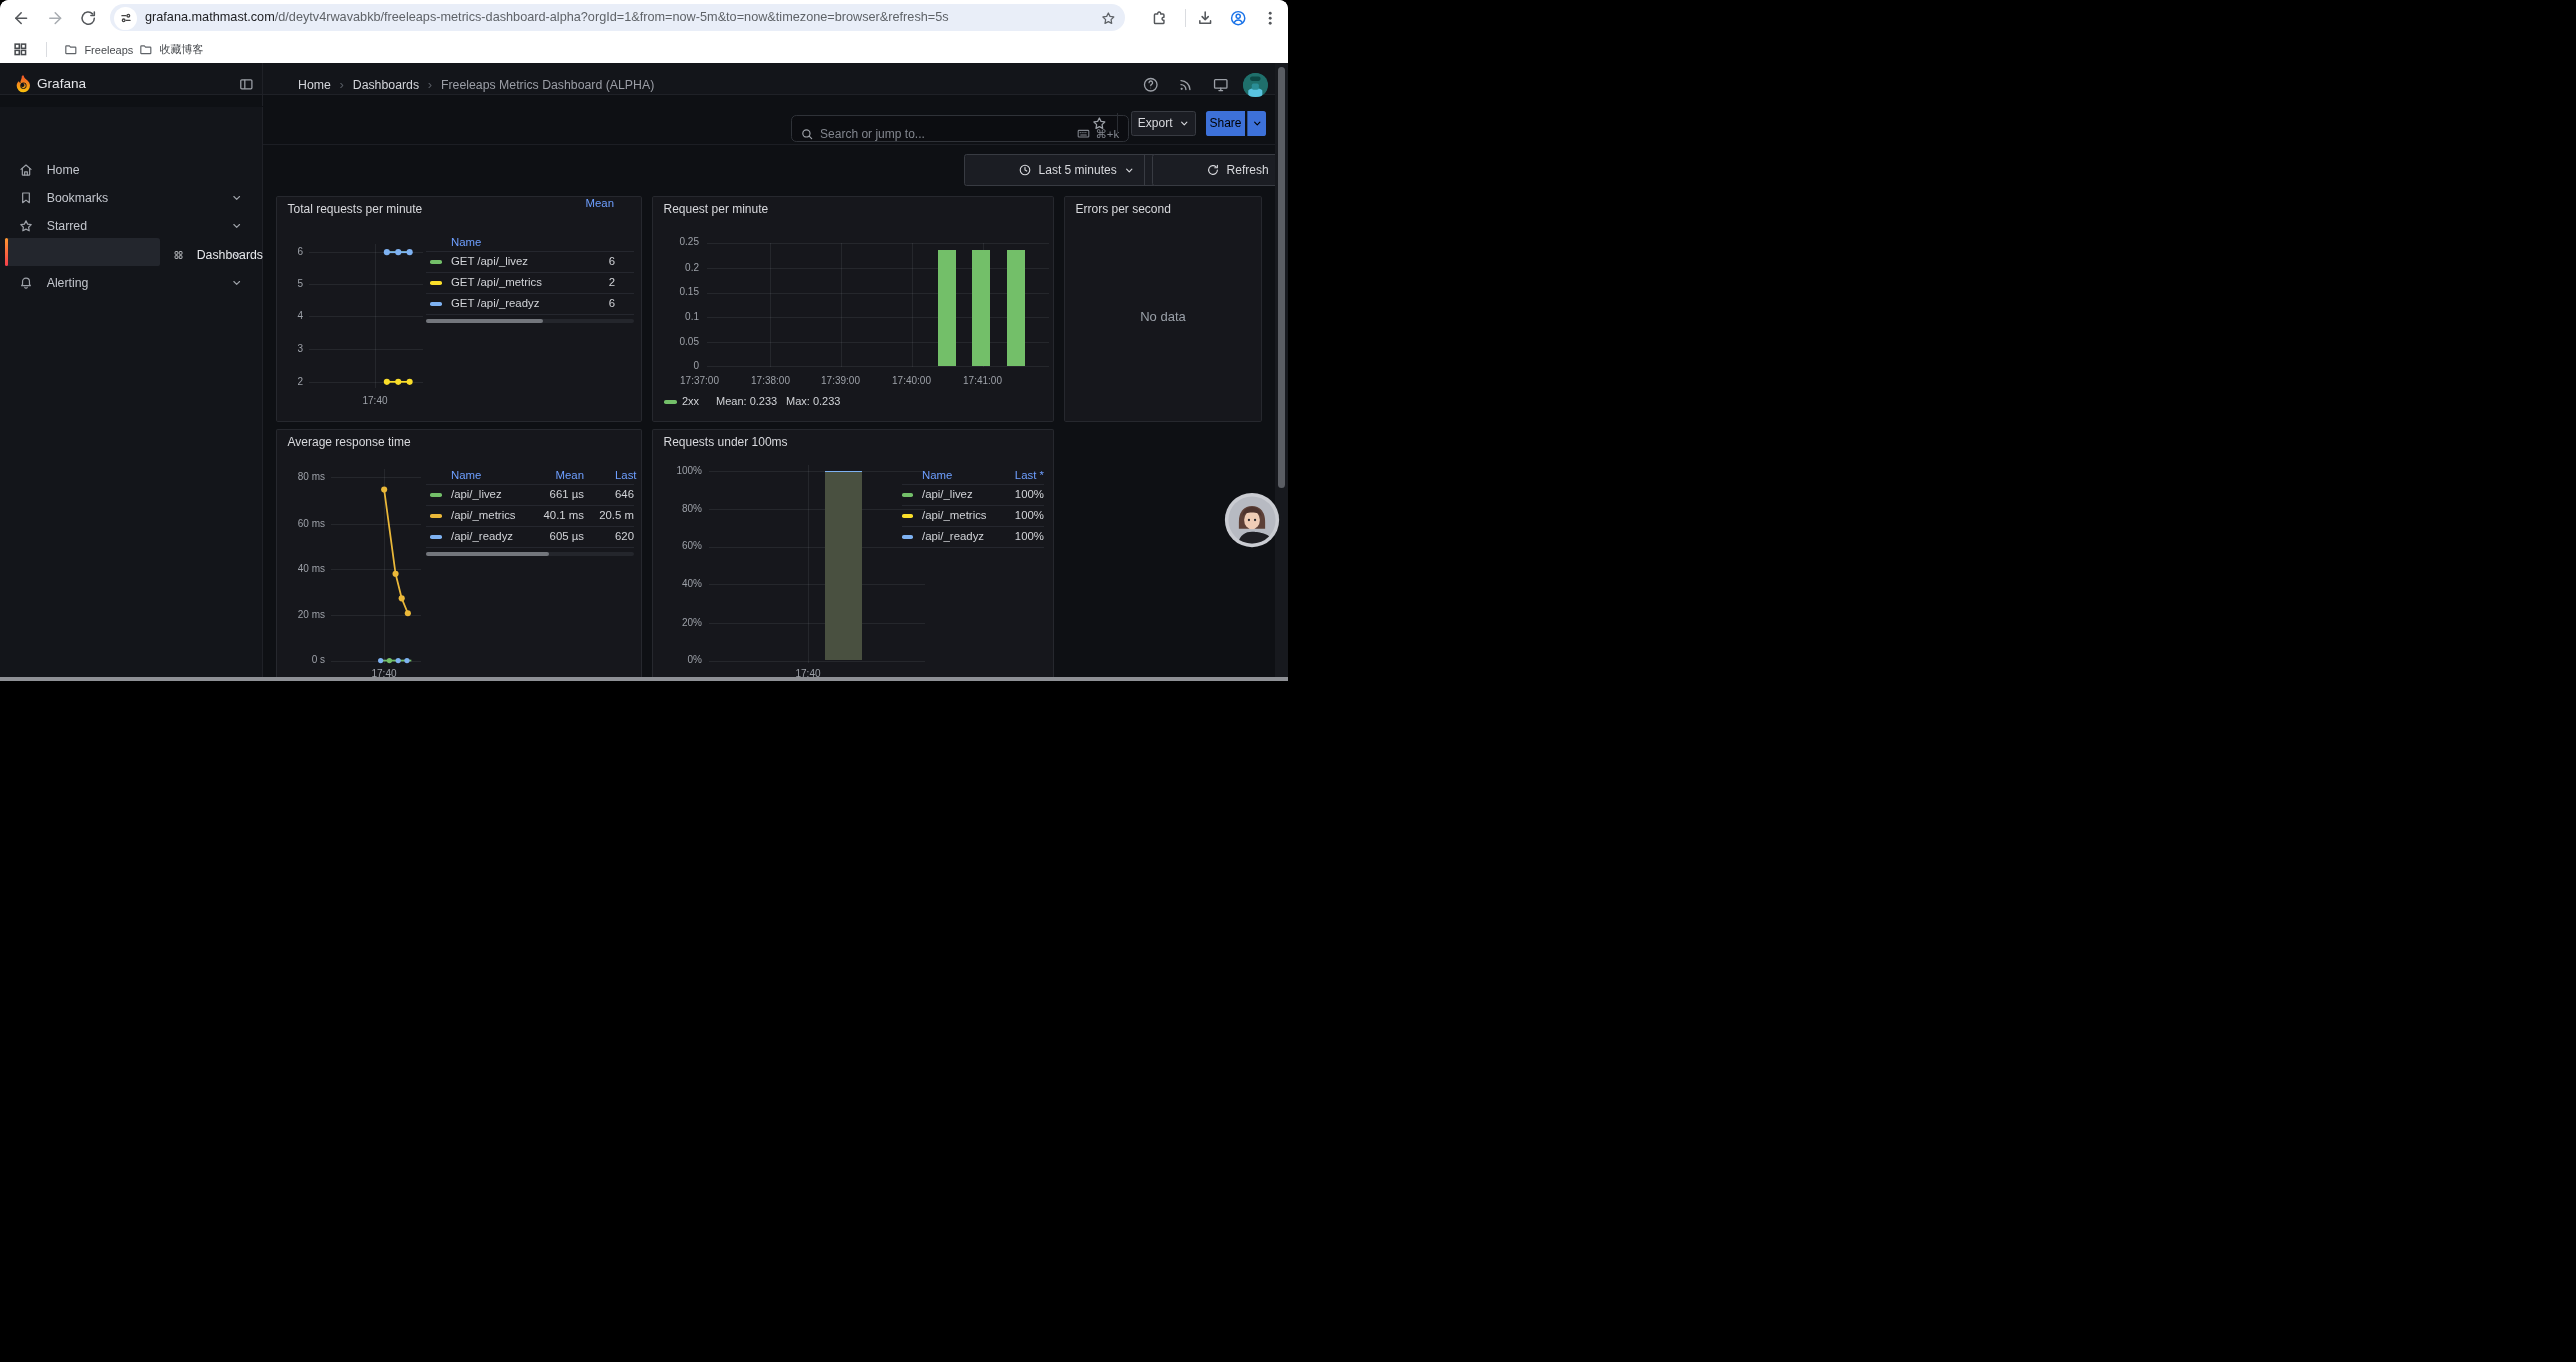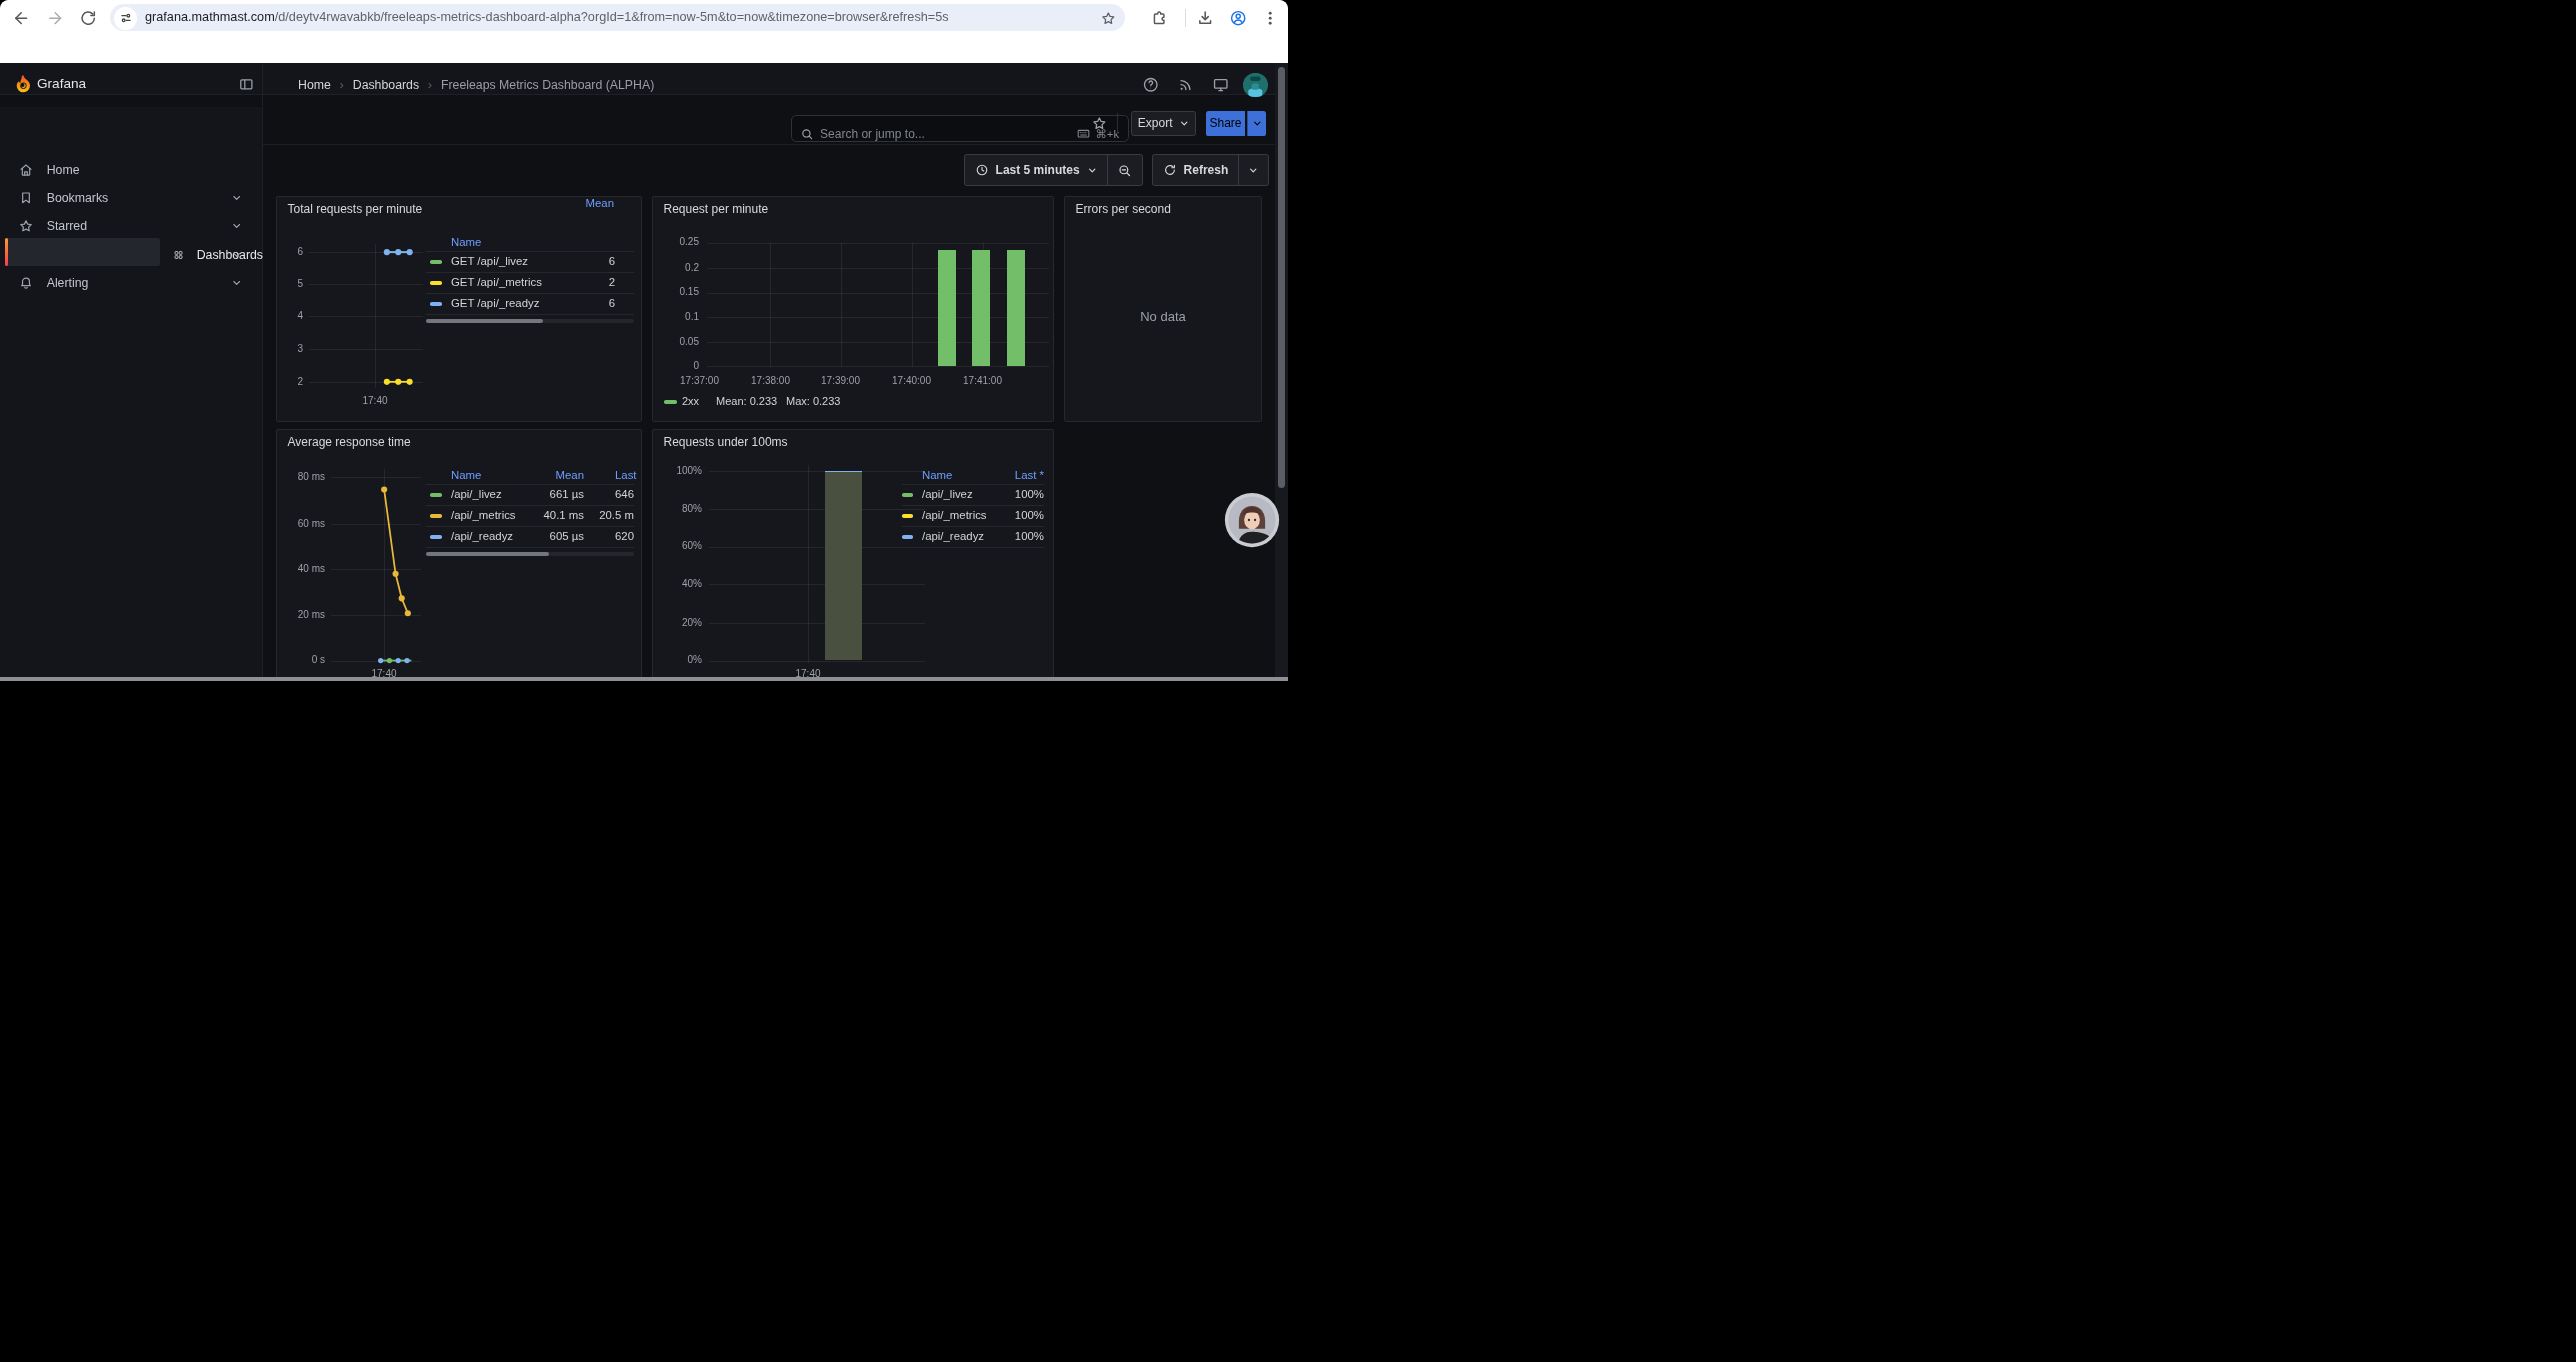--- a/index.html
+++ b/index.html
@@ -46,21 +46,21 @@
   .nav-item .nlabel{margin-left:12.3px;}
   .nav-item .nchev{position:absolute;right:21px;width:11.4px;height:11.4px;color:#9da1a8;}
   .nav-hl{position:absolute;left:5.3px;top:-2.6px;width:224px;height:28px;background:#23262d;border-radius:2.6px;z-index:0;}
   .nav-hl .bar{position:absolute;left:0;top:0;width:2.6px;height:28px;border-radius:1.8px;background:linear-gradient(180deg,#ff9830,#f53e4c);}
   .nav-item > *{position:relative;z-index:1;}
 
   .subheader-border{position:absolute;left:263px;top:81px;width:1012px;height:0.9px;background:#1c1e24;}
   .icon-btn{color:#9da1a8;cursor:pointer;}
   .btn{position:absolute;box-sizing:border-box;border:0.9px solid #383b42;background:#1b1d23;border-radius:2.6px;display:flex;align-items:center;justify-content:center;gap:6.1px;color:#d8d9dd;font-size:12px;font-weight:500;cursor:pointer;}
   .btn-blue{background:#3d71d9;border:none;color:#000000;}
-  .grp{position:absolute;display:flex;box-sizing:border-box;border:0.9px solid #383b42;background:#1b1d23;border-radius:2.6px;color:#d8d9dd;font-size:12px;font-weight:700;}
+  .grp{position:absolute;display:flex;box-sizing:border-box;border:0.9px solid #383b42;background:#1b1d23;border-radius:2.6px;color:#d8d9dd;font-size:12px;font-weight:400;padding-left:43px;}
   .grp .seg{display:flex;align-items:center;gap:7px;padding:0 9.6px;cursor:pointer;}
   .grp .segdiv{width:0.9px;background:#383b42;}
 
   
   .panel{position:absolute;background:#16171c;border:0.9px solid #26282e;border-radius:1.8px;box-sizing:border-box;}
   .ptitle{position:absolute;left:10.5px;top:5.3px;font-size:12px;font-weight:500;color:#d8d9dd;cursor:pointer;}
   .tick{position:absolute;font-size:10px;color:#9da1a8;line-height:12.3px;}
   .hg{position:absolute;height:0.9px;background:rgba(216,226,245,0.08);}
   .vg{position:absolute;width:0.9px;background:rgba(216,226,245,0.08);}
   .lhead{position:absolute;font-size:11.4px;font-weight:500;color:#6e9fff;cursor:pointer;}
@@ -128,20 +128,41 @@
           <circle cx="12" cy="9.6" r="2.7"></circle>
           <path d="M6.7 17.8c1.2-2.3 3.2-3.5 5.3-3.5s4.1 1.2 5.3 3.5"></path>
         </svg>
     <svg class="tb-ic" style="left:1261px" viewBox="0 0 24 24" fill="currentColor">
           <circle cx="12" cy="5.5" r="1.9"></circle>
           <circle cx="12" cy="12" r="1.9"></circle>
           <circle cx="12" cy="18.5" r="1.9"></circle>
         </svg>
   </div>
 
+  <div class="bookmarks">
+    <svg class="tb-ic" style="left:12.3px;top:5.3px;width:16.7px;height:16.7px;color:#474a4e" viewBox="0 0 24 24" fill="none" stroke="currentColor" stroke-width="2.2">
+          <rect x="4.5" y="4.5" width="6" height="6"></rect>
+          <rect x="13.5" y="4.5" width="6" height="6"></rect>
+          <rect x="4.5" y="13.5" width="6" height="6"></rect>
+          <rect x="13.5" y="13.5" width="6" height="6"></rect>
+        </svg>
+    <div class="bm-div"></div>
+    <div class="bm-item" style="left:58px">
+      <svg class="fold" width="15" height="15" viewBox="0 0 24 24" fill="none" stroke="currentColor" stroke-width="1.9" stroke-linejoin="round">
+            <path d="M4.5 7.3c0-.5.4-1 1-1h4.7l1.8 1.8h7.5c.6 0 1 .5 1 1v8.4c0 .5-.4 1-1 1h-14c-.6 0-1-.5-1-1z"></path>
+          </svg>
+      <span>Freeleaps</span>
+    </div>
+    <div class="bm-item" style="left:133px">
+      <svg class="fold" width="15" height="15" viewBox="0 0 24 24" fill="none" stroke="currentColor" stroke-width="1.9" stroke-linejoin="round">
+            <path d="M4.5 7.3c0-.5.4-1 1-1h4.7l1.8 1.8h7.5c.6 0 1 .5 1 1v8.4c0 .5-.4 1-1 1h-14c-.6 0-1-.5-1-1z"></path>
+          </svg>
+      <span>收藏博客</span>
+    </div>
+  </div>
 
   <div class="app">
 
     <div class="topnav">
       <div class="topnav-left">
         <svg class="abs" style="left:13px;top:11.4px" width="21" height="21" viewBox="0 0 24 24">
           <defs>
                 <linearGradient id="gflame" x1="12" y1="3" x2="12" y2="22" gradientUnits="userSpaceOnUse">
                   <stop stop-color="#f05a28"></stop>
                   <stop offset="1" stop-color="#fbca0a"></stop>

